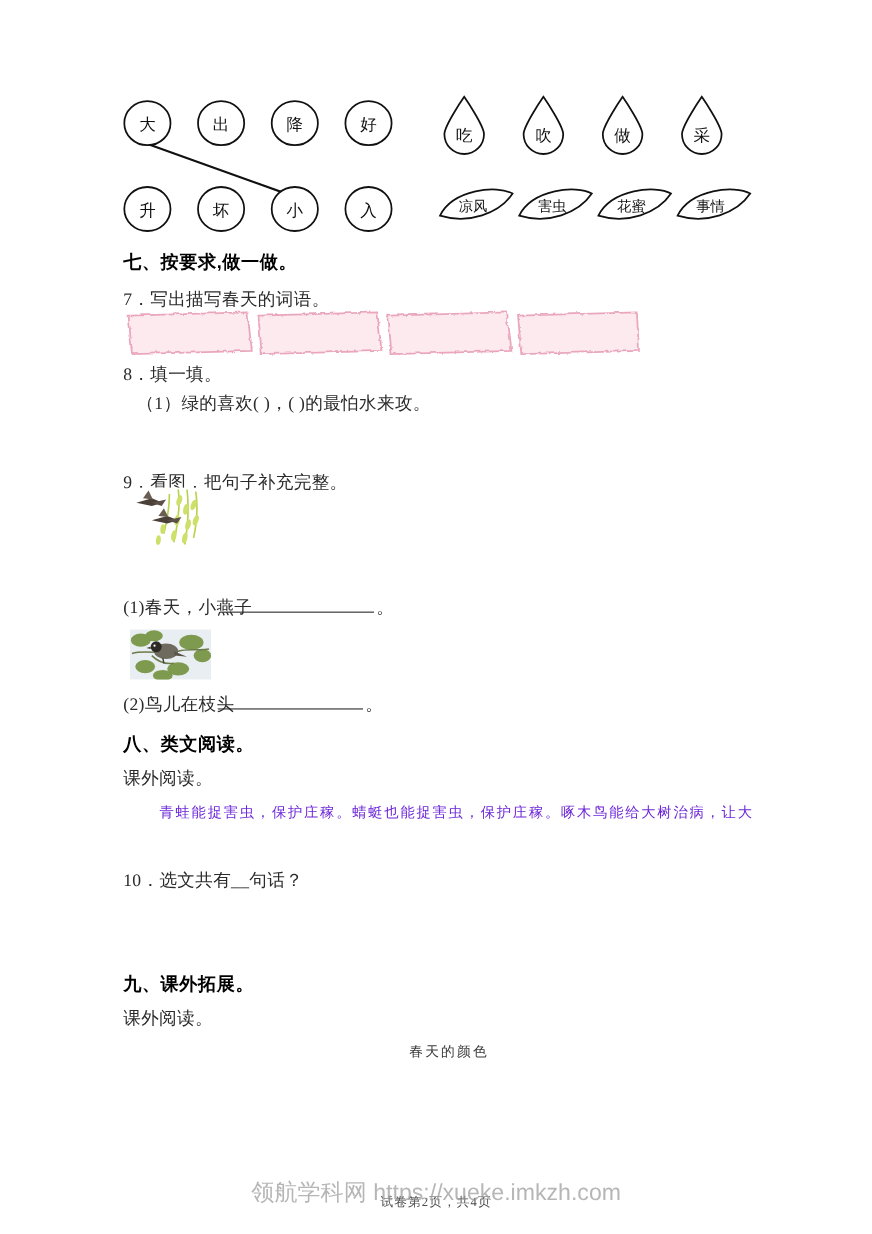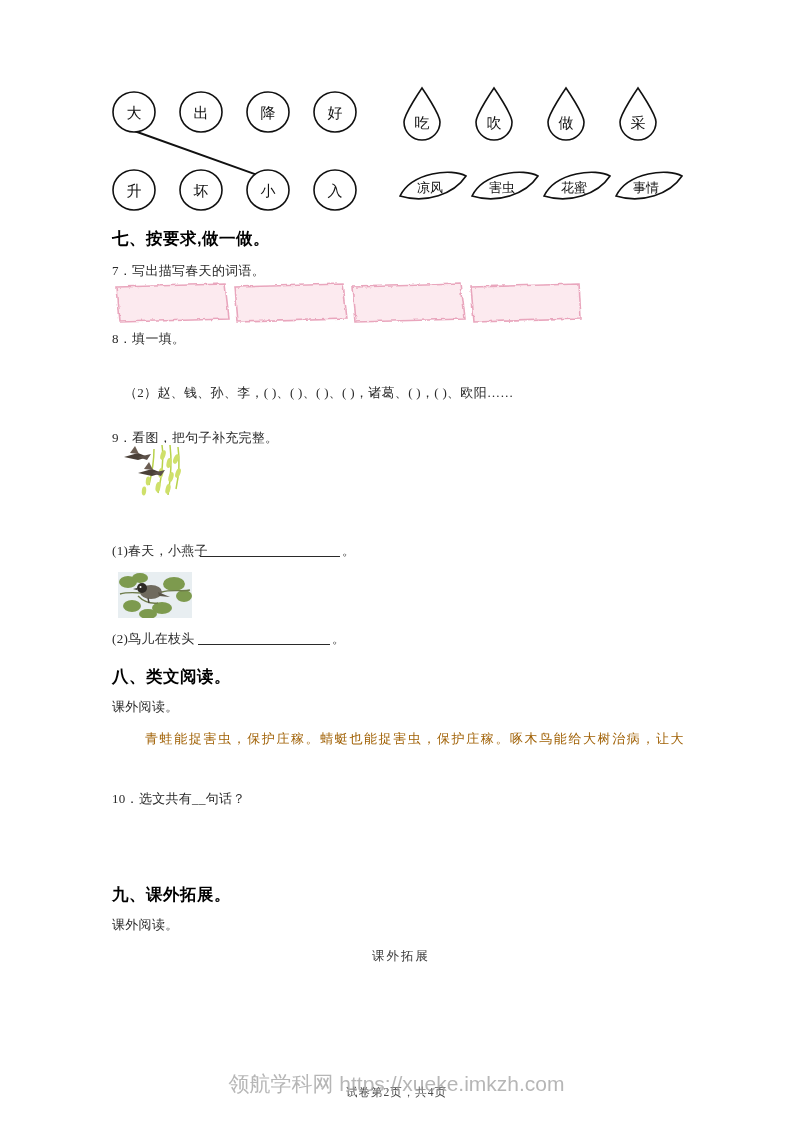--- a/index.html
+++ b/index.html
@@ -49,32 +49,32 @@
     font-size: 16.5px;
     letter-spacing: 0.5px;
     color: #000;
     white-space: nowrap;
   }
 
   
   .line {
     position: absolute;
     font-family: "Liberation Serif", "DejaVu Serif", serif;
+    font-size: 16px;
+    color: #2a2a2a;
+    white-space: nowrap;
+    letter-spacing: 0.3px;
+  }
+
+  
+  .passage-line {
+    position: absolute;
+    font-family: "Liberation Serif", "DejaVu Serif", serif;
     font-size: 13px;
-    color: #2a2a2a;
-    white-space: nowrap;
-    letter-spacing: 0.3px;
-  }
-
-  
-  .passage-line {
-    position: absolute;
-    font-family: "Liberation Serif", "DejaVu Serif", serif;
-    font-size: 13px;
-    color: #a16207;
+    color: #6d28d9;
     white-space: nowrap;
     letter-spacing: 1.6px;
   }
 
   .title-center {
     position: absolute;
     font-family: "Liberation Serif", "DejaVu Serif", serif;
     font-size: 12.5px;
     color: #3a3a3a;
     letter-spacing: 2px;
@@ -234,22 +234,22 @@
         <path d="M4 6 L112 3 L116 38 L7 41 Z" fill="#fceaef" stroke="#e9a6bd" stroke-width="1.6"></path>
         <path d="M122 6 L230 3 L234 38 L125 41 Z" fill="#fceaef" stroke="#e9a6bd" stroke-width="1.6"></path>
         <path d="M240 6 L348 3 L352 38 L243 41 Z" fill="#fceaef" stroke="#e9a6bd" stroke-width="1.6"></path>
         <path d="M358 6 L466 3 L468 38 L361 41 Z" fill="#fceaef" stroke="#e9a6bd" stroke-width="1.6"></path>
       </g>
     </svg>
   </div>
 
   <div class="line" style="left:112px; top:330px;">8．填一填。</div>
 
-
-  <div class="line" style="left:124px; top:384px; font-size:13px;">（2）赵、钱、孙、李，(      )、(      )、(      )、(      )，诸葛、(      )，(      )、欧阳……</div>
+  <div class="line" style="left:124px; top:357px;">（1）绿的喜欢(        )，(        )的最怕水来攻。</div>
+
 
   <div class="line" style="left:112px; top:412px;margin-top:17px;">9．看图，把句子补充完整。</div>
 
   <div class="thumb" style="left:118px; top:443px; width:74px; height:56px;">
     <svg width="74" height="56" viewBox="0 0 74 56">
       <rect x="0" y="0" width="74" height="56" fill="#ffffff"></rect>
 
       <g stroke="#b8d24a" stroke-width="1.5" fill="none">
         <path d="M44 2 C46 16 44 32 40 50"></path>
         <path d="M52 2 C54 18 53 34 50 52"></path>
@@ -326,18 +326,18 @@
 
   <div class="passage-line" style="left:145px; top:730px;">青蛙能捉害虫，保护庄稼。蜻蜓也能捉害虫，保护庄稼。啄木鸟能给大树治病，让大</div>
 
   <div class="line" style="left:112px; top:790px;">10．选文共有__句话？</div>
 
 
   <div class="sec-head" style="top:884px;">九、课外拓展。</div>
 
   <div class="line" style="left:112px; top:916px;">课外阅读。</div>
 
-  <div class="title-center" style="left:372px; top:948px;">课外拓展</div>
+  <div class="title-center" style="left:372px; top:948px;">春天的颜色</div>
 
   <div class="footer">试卷第2页，共4页</div>
   <div class="watermark">领航学科网 https://xueke.imkzh.com</div>
 
 </div>
 
 </body></html>

